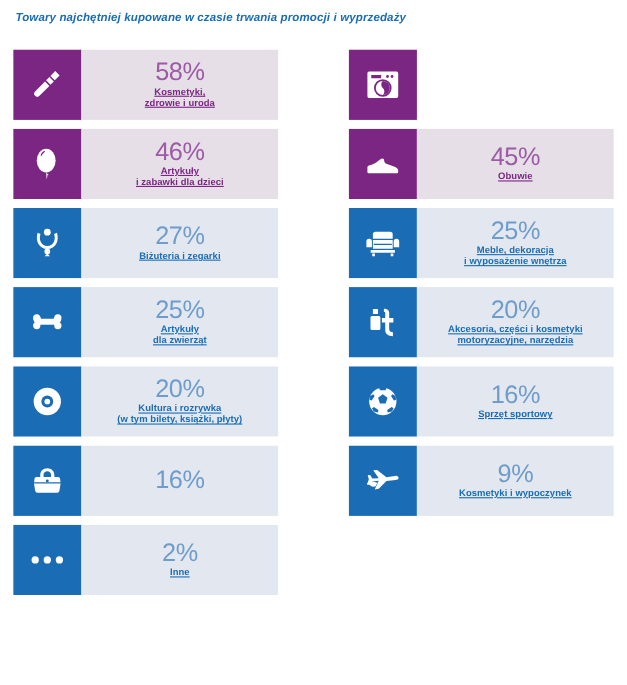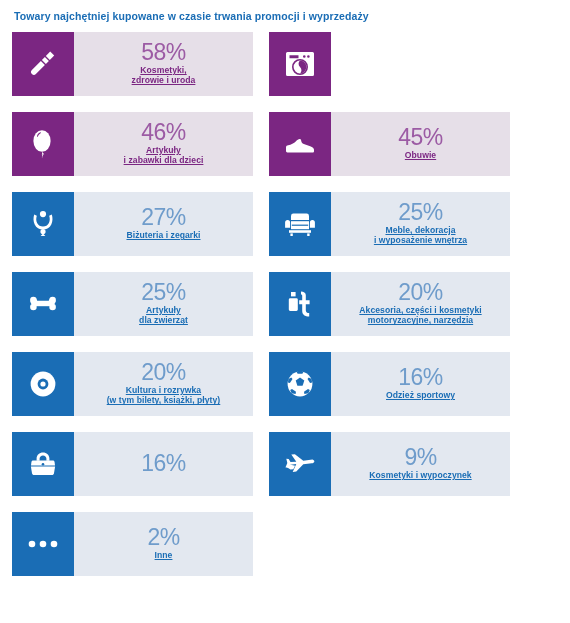--- a/index.html
+++ b/index.html
@@ -20,31 +20,31 @@
     box-sizing: border-box;
     padding: 0;
   }
   .title {
     font-size: 10.5px;
     font-weight: bold;
     color: #1a6db5;
     padding: 10px 4px 0 14px;
     letter-spacing: 0.1px;
     line-height: 1.2;
+    font-style: italic;
   }
   .grid {
     position: absolute;
-    top: 32px;
+    top: 45px;
     left: 12px;
     width: 498px;
     display: grid;
     grid-template-columns: 241px 241px;
     column-gap: 64px;
     row-gap: 8px;
-    gap: 16px;
   }
   .card {
     display: flex;
     align-items: stretch;
     height: 64px;
     overflow: hidden;
   }
   .card .tile {
     flex: 0 0 62px;
     width: 62px;
@@ -285,21 +285,21 @@
                 <path d="M29.6 13.0l-2.9-1.5-1.2 1.6 2.6 4.0 2.0-0.7z"></path>
                 <path d="M9.6 27.2l-1.4-3.1 1.8-1.0 4.0 2.6-0.4 2.3z"></path>
                 <path d="M26.4 27.2l1.4-3.1-1.8-1.0-4.0 2.6 0.4 2.3z"></path>
               </g>
             </svg>
           </span>
         </div>
         <div class="panel">
           <div class="pct">16%</div>
           <div class="lbl">
-            <div>Odzież sportowy</div>
+            <div>Sprzęt sportowy</div>
           </div>
         </div>
       </div>
       <div class="card theme-blue">
         <div class="tile">
           <span class="icon">
             <svg width="36" height="36" viewBox="0 0 36 36">
               <g fill="#fff">
                 <path d="M18 6.6c3.6 0 6.4 2.6 6.4 6.0v2.2h-3.0v-2.2c0-1.9-1.5-3.2-3.4-3.2s-3.4 1.3-3.4 3.2v2.2h-3.0v-2.2c0-3.4 2.8-6.0 6.4-6.0z"></path>
                 <path d="M8.2 14.6h19.6c1.0 0 1.7 0.7 1.8 1.6l0.4 3.2H6.0l0.4-3.2c0.1-0.9 0.8-1.6 1.8-1.6z"></path>

